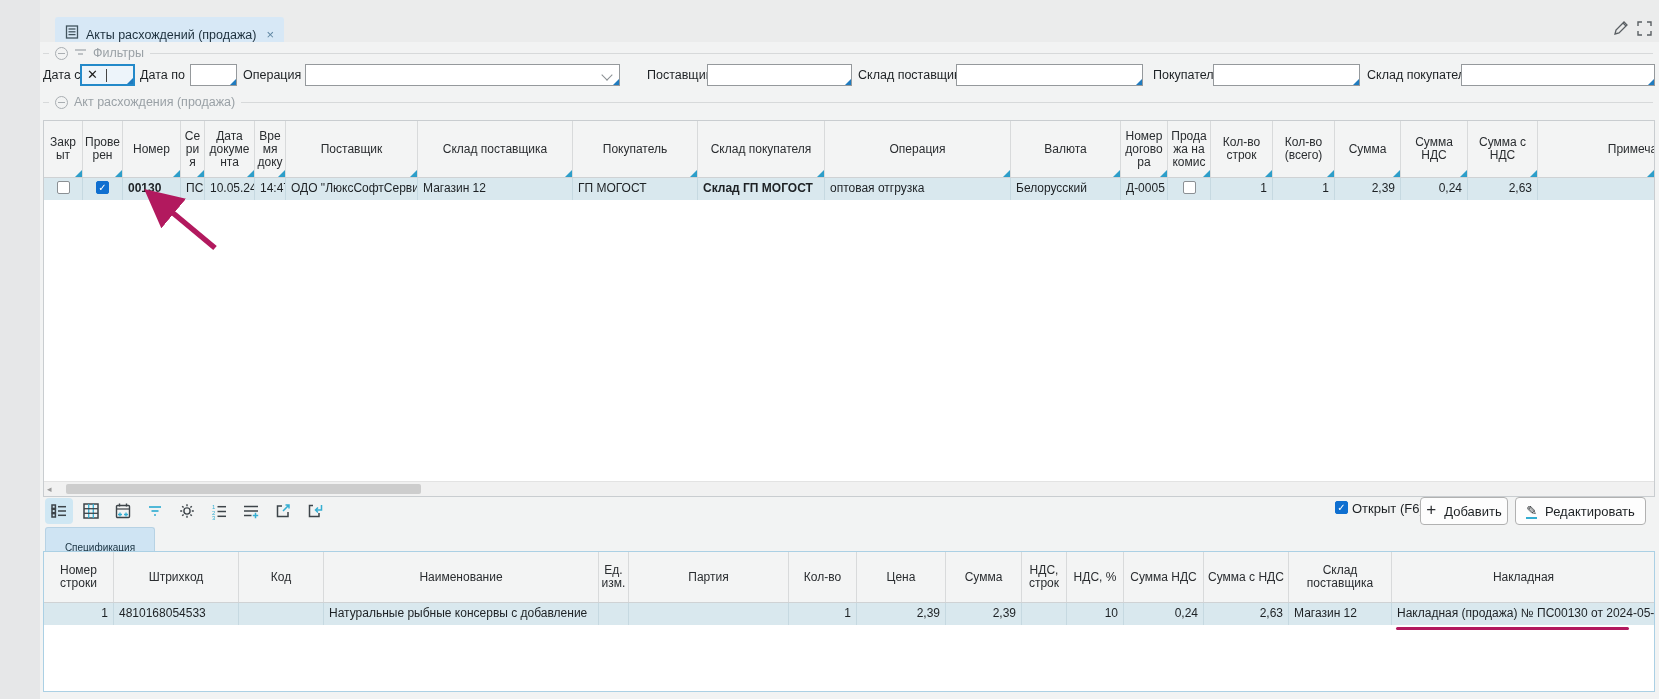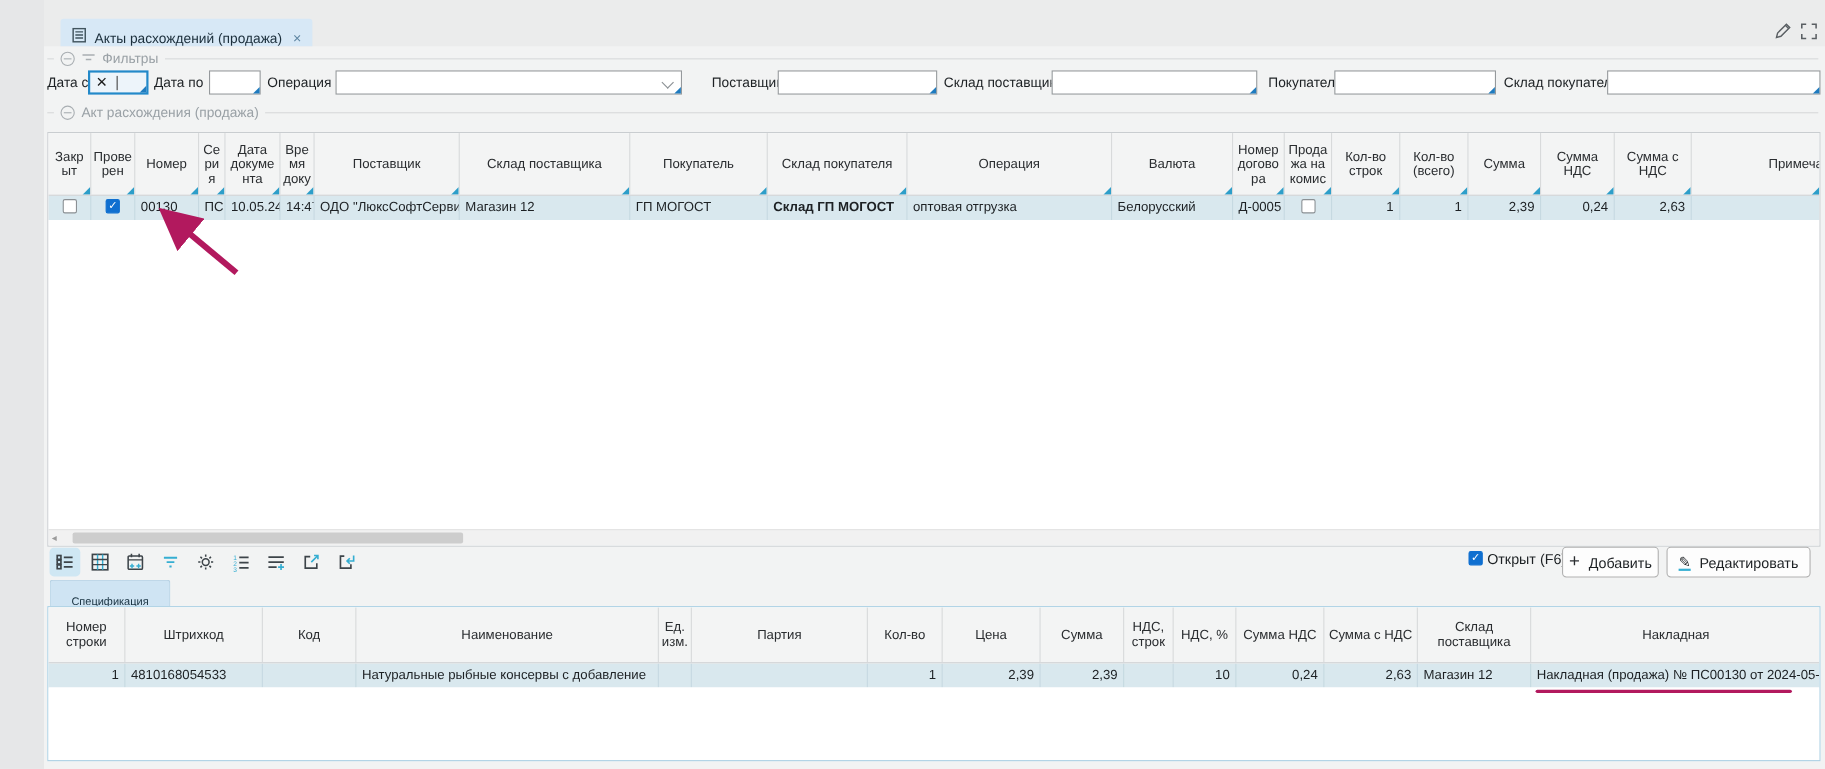--- a/index.html
+++ b/index.html
@@ -202,21 +202,21 @@
           <span>Сумма с НДС</span>
           <i class="tri"></i>
         </div>
         <div class="th" style="width: 210px;">
           <span>Примечание</span>
         </div>
       </div>
     <div class="trow" id="main-row">
         <div class="td c" style="width: 39px;"><span class="cb"></span></div>
         <div class="td c" style="width: 40px;"><span class="cb on">✓</span></div>
-        <div class="td" style="width: 58px;">00130</div>
+        <div class="td" style="width: 58px; font-weight: bold;">00130</div>
         <div class="td" style="width: 24px;">ПС</div>
         <div class="td" style="width: 50px;">10.05.24</div>
         <div class="td" style="width: 31px;">14:47</div>
         <div class="td" style="width: 132px;">ОДО "ЛюксСофтСервис</div>
         <div class="td" style="width: 155px;">Магазин 12</div>
         <div class="td" style="width: 125px;">ГП МОГОСТ</div>
         <div class="td" style="width: 127px; font-weight: bold;">Склад ГП МОГОСТ</div>
         <div class="td" style="width: 186px;">оптовая отгрузка</div>
         <div class="td" style="width: 110px;">Белорусский</div>
         <div class="td" style="width: 47px;">Д-0005</div>

